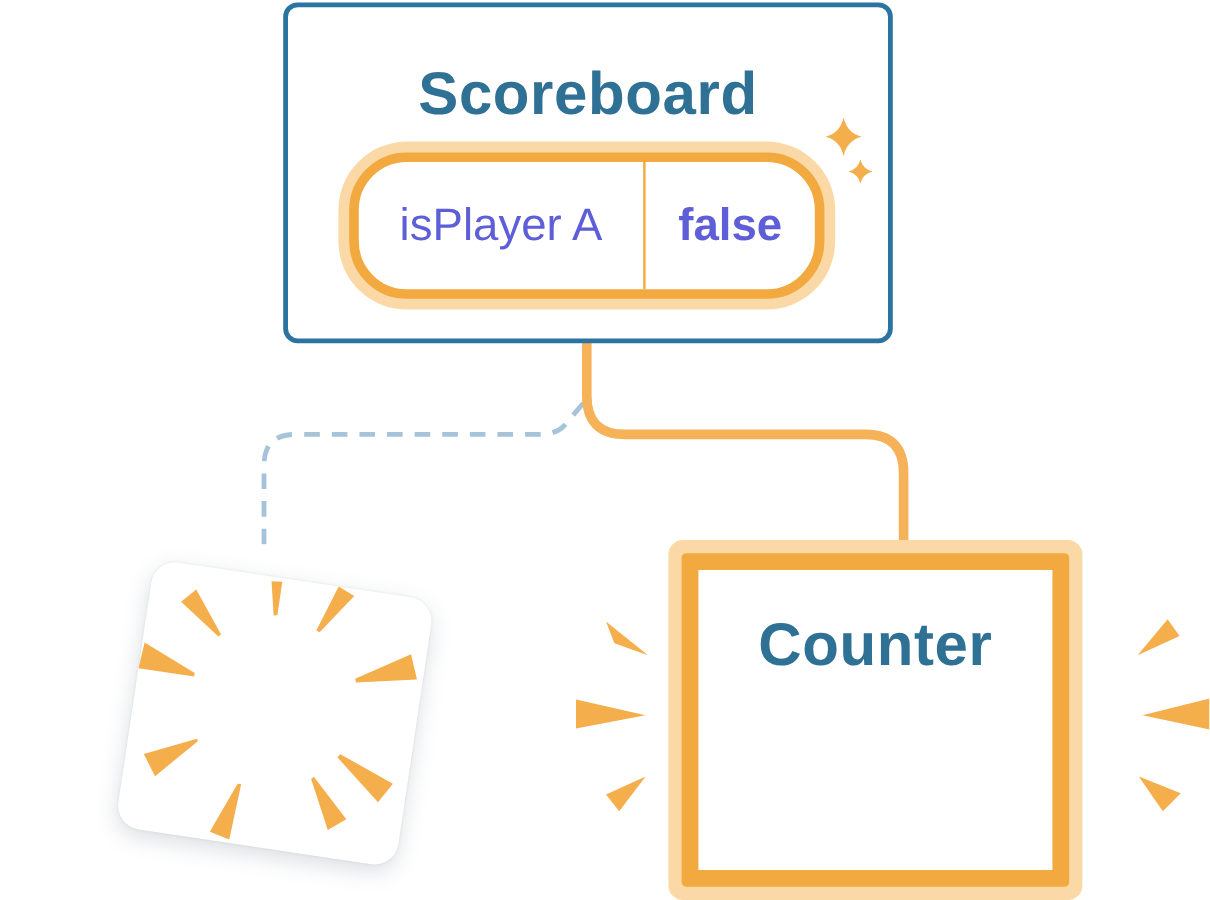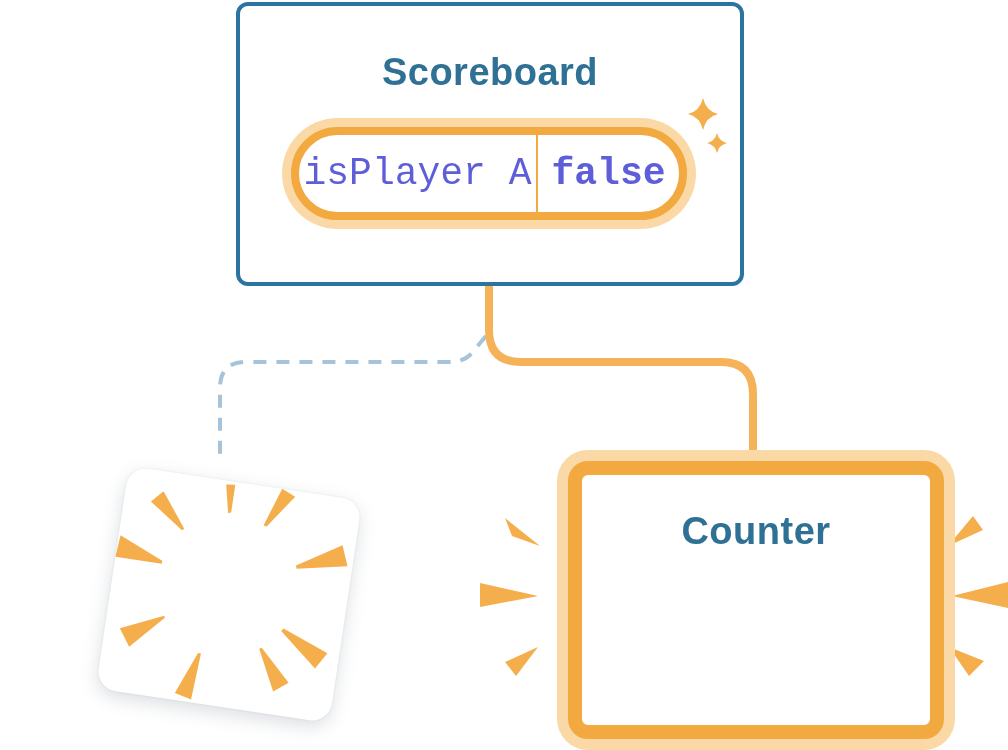--- a/index.html
+++ b/index.html
@@ -23,56 +23,55 @@
   #sparkles-layer{position:absolute;left:0;top:0;z-index:5;pointer-events:none;}
 
   
   #scoreboard-card{
     left:236px;top:2px;width:508px;height:284px;box-sizing:border-box;
     background:#fff;border:4px solid var(--card-border-blue,#2B73A1);
     border-radius:12px;z-index:3;
   }
   .component-title{
     position:absolute;left:0;width:100%;text-align:center;
-    font-size:38px;font-weight:600;color:var(--title-blue,#2F7095);
+    font-size:50px;font-weight:600;color:var(--title-blue,#2F7095);
     line-height:1;letter-spacing:0.5px;
   }
   #scoreboard-title{top:47px;}
 
   .state-pill{
     position:absolute;box-sizing:border-box;display:flex;align-items:stretch;
     background:#fff;
   }
   #scoreboard-pill{
-    left:51px;top:121px;width:396px;height:93px;
+    left:51px;top:121px;width:396px;height:122px;
     border:8px solid var(--pill-border-orange,#F2A93F);border-radius:48px;
     box-shadow:0 0 0 9px var(--pill-halo-orange,#FBD9A6);
-    font-family:Liberation Mono, monospace;
   }
   #scoreboard-pill .cell{display:flex;align-items:center;justify-content:center;}
   #scoreboard-pill .key-cell{
     width:237px;border-right:2px solid var(--pill-border-orange,#F2A93F);
   }
   #scoreboard-pill .value-cell{flex:1;}
   .state-key{font-size:38px;color:var(--state-purple,#5E5ED9);font-weight:400;}
   .state-value{font-size:38px;color:var(--state-purple,#5E5ED9);font-weight:700;}
 
   
   #removed-card{
     left:111px;top:482px;width:236px;height:225px;background:#fff;
     border-radius:20px;transform:rotate(8.5deg);
     box-shadow:0 6px 18px rgba(90,105,125,0.22), 0 0 2px rgba(90,105,125,0.15);
     z-index:2;
   }
 
   
   #counter-card{
-    left:568px;top:461px;width:376px;height:278px;box-sizing:border-box;
+    left:568px;top:461px;width:323px;height:278px;box-sizing:border-box;
     background:#fff;border:14px solid var(--pill-border-orange,#F2A93F);
-    border-radius:20px;box-shadow:0 0 0 11px var(--pill-halo-orange,#FBD9A6);
+    border-radius:4px;box-shadow:0 0 0 11px var(--pill-halo-orange,#FBD9A6);
     z-index:3;
   }
   #counter-title{top:37px;}
   #counter-pill{
     left:30px;top:107px;width:266px;height:103px;
     border:2px solid var(--state-purple,#5E5ED9);border-radius:52px;
   }
   #counter-pill .cell{display:flex;align-items:center;justify-content:center;}
   #counter-pill .key-cell{
     width:171px;border-right:2px solid var(--state-purple,#5E5ED9);

